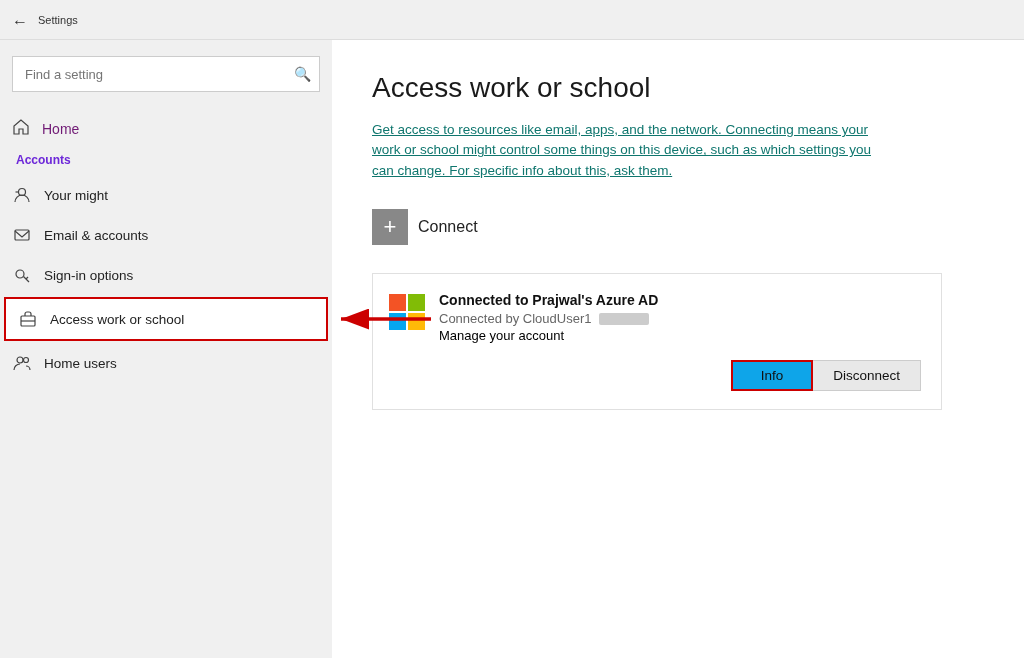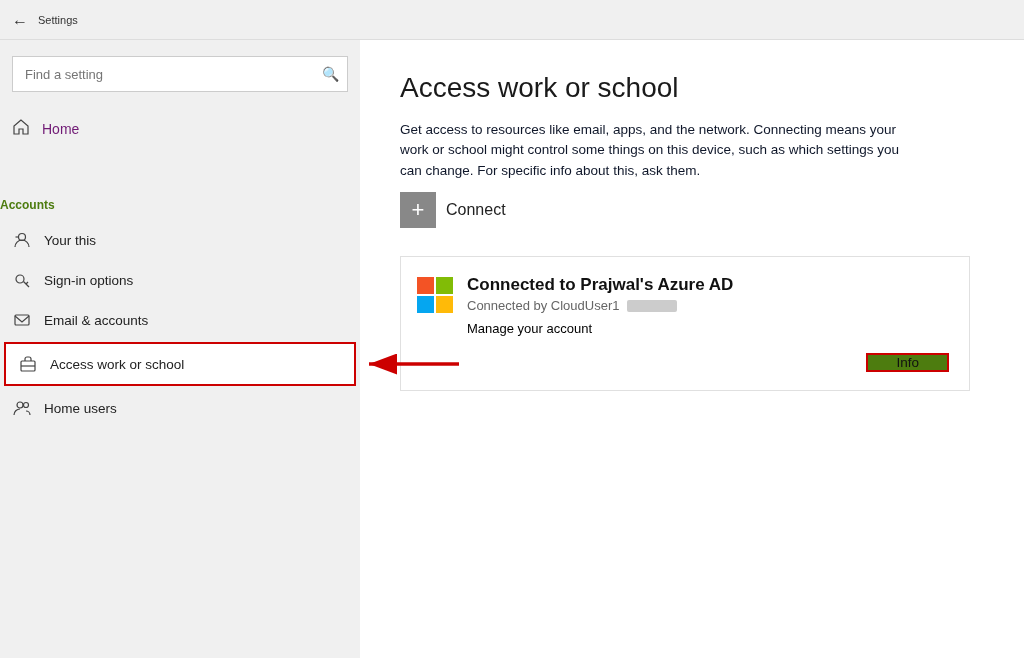--- a/index.html
+++ b/index.html
@@ -35,21 +35,21 @@
       color: #333;
     }
     
     .main-container {
       display: flex;
       flex: 1;
       overflow: hidden;
     }
     
     .sidebar {
-      width: 360px;
+      width: 332px;
       background: #f0f0f0;
       padding: 0;
       flex-shrink: 0;
       display: flex;
       flex-direction: column;
     }
     .search-box {
       margin: 16px 12px 16px 12px;
       position: relative;
     }
@@ -66,23 +66,22 @@
       position: absolute;
       right: 8px;
       top: 50%;
       transform: translateY(-50%);
       color: #666;
       font-size: 14px;
     }
     .accounts-label {
       font-size: 12px;
       font-weight: 700;
-      padding: 4px 12px 8px 0;
-      color: #4d7c0f;
-      margin-top: 45px;
+      padding: 4px 12px 8px 16px;
+      color: #6d28d9;
     }
     .nav-item {
       display: flex;
       align-items: center;
       padding: 10px 12px;
       cursor: pointer;
       font-size: 13.5px;
       color: #222;
       gap: 12px;
       position: relative;
@@ -123,24 +122,25 @@
       overflow-y: auto;
     }
     .page-title {
       font-size: 28px;
       font-weight: 300;
       color: #1a1a1a;
       margin-bottom: 16px;
     }
     .page-description {
       font-size: 13.5px;
-      color: #0f172a;
+      color: #0f766e;
       line-height: 1.5;
       max-width: 500px;
-      margin-bottom: 11px;
+      margin-bottom: 28px;
+      text-decoration: underline;
     }
     
     .connect-btn {
       display: flex;
       align-items: center;
       gap: 10px;
       margin-bottom: 28px;
       cursor: pointer;
     }
     .connect-plus {
@@ -183,48 +183,47 @@
     }
     .ms-logo-q1 { background: #f35325; }
     .ms-logo-q2 { background: #81bc06; }
     .ms-logo-q3 { background: #05a6f0; }
     .ms-logo-q4 { background: #ffba08; }
 
     .account-info {
       flex: 1;
     }
     .account-name {
-      font-size: 17px;
+      font-size: 14px;
       font-weight: 600;
       color: #111;
       margin-bottom: 3px;
     }
     .account-user {
       font-size: 13px;
       color: #666;
-      margin-bottom: 6px;
     }
     .account-link {
       font-size: 13px;
       color: #000000;
       cursor: pointer;
       text-decoration: none;
     }
 
     .account-actions {
       display: flex;
       gap: 0;
       margin-top: 16px;
       justify-content: flex-end;
     }
     .btn-info {
-      padding: 0 28px;
+      padding: 6px 28px;
       font-size: 13.5px;
       border: 2px solid #c00;
-      background: #4d7c0f;
+      background: #0ea5e9;
       color: #111;
       cursor: pointer;
       outline: none;
       margin-left: 48px;
     }
     .btn-disconnect {
       padding: 6px 20px;
       font-size: 13.5px;
       border: 1px solid #ccc;
       border-left: none;
@@ -268,42 +267,42 @@
     <div class="accounts-label">Accounts</div>
 
     <div class="nav-item">
       <span class="icon">
         <svg width="18" height="18" viewBox="0 0 18 18" fill="none">
           <circle cx="9" cy="6" r="3.5" stroke="#444" stroke-width="1.2"></circle>
           <path d="M2 16c0-3.866 3.134-7 7-7s7 3.134 7 7" stroke="#444" stroke-width="1.2" fill="none"></path>
           <line x1="5" y1="6" x2="2.5" y2="6" stroke="#444" stroke-width="1.2"></line>
         </svg>
       </span>
-      <span>Your this</span>
+      <span>Your might</span>
+    </div>
+
+    <div class="nav-item">
+      <span class="icon">
+        <svg width="18" height="18" viewBox="0 0 18 18" fill="none">
+          <rect x="2" y="4" width="14" height="10" rx="1" stroke="#444" stroke-width="1.2"></rect>
+          <polyline points="2,5 9,11 16,5" stroke="#444" stroke-width="1.2" fill="none"></polyline>
+        </svg>
+      </span>
+      <span>Email &amp; accounts</span>
     </div>
 
     <div class="nav-item">
       <span class="icon">
         <svg width="18" height="18" viewBox="0 0 18 18" fill="none">
           <circle cx="7" cy="8" r="4" stroke="#444" stroke-width="1.2"></circle>
           <line x1="10.5" y1="10.5" x2="16" y2="16" stroke="#444" stroke-width="1.2"></line>
           <line x1="13" y1="13" x2="15" y2="11" stroke="#444" stroke-width="1.2"></line>
         </svg>
       </span>
       <span>Sign-in options</span>
-    </div>
-
-    <div class="nav-item">
-      <span class="icon">
-        <svg width="18" height="18" viewBox="0 0 18 18" fill="none">
-          <rect x="2" y="4" width="14" height="10" rx="1" stroke="#444" stroke-width="1.2"></rect>
-          <polyline points="2,5 9,11 16,5" stroke="#444" stroke-width="1.2" fill="none"></polyline>
-        </svg>
-      </span>
-      <span>Email &amp; accounts</span>
     </div>
 
     <div class="nav-item active-item" style="position:relative;">
       <span class="icon">
         <svg width="18" height="18" viewBox="0 0 18 18" fill="none">
           <rect x="2" y="6" width="14" height="10" rx="1" stroke="#444" stroke-width="1.2"></rect>
           <path d="M6 6V4a2 2 0 0 1 2-2h2a2 2 0 0 1 2 2v2" stroke="#444" stroke-width="1.2" fill="none"></path>
           <line x1="2" y1="11" x2="16" y2="11" stroke="#444" stroke-width="1.2"></line>
         </svg>
       </span>
@@ -355,16 +354,17 @@
           <div class="account-name">Connected to Prajwal's Azure AD</div>
           <div class="account-user">
             <span>Connected by CloudUser1</span>
             <span style="display:inline-block;width:50px;height:12px;background:#ccc;vertical-align:middle;margin-left:4px;border-radius:2px;"></span>
           </div>
           <a class="account-link" href="#">Manage your account</a>
         </div>
       </div>
       <div class="account-actions">
         <button class="btn-info">Info</button>
+        <button class="btn-disconnect">Disconnect</button>
       </div>
     </div>
   </div>
 </div>
 
 </body></html>

